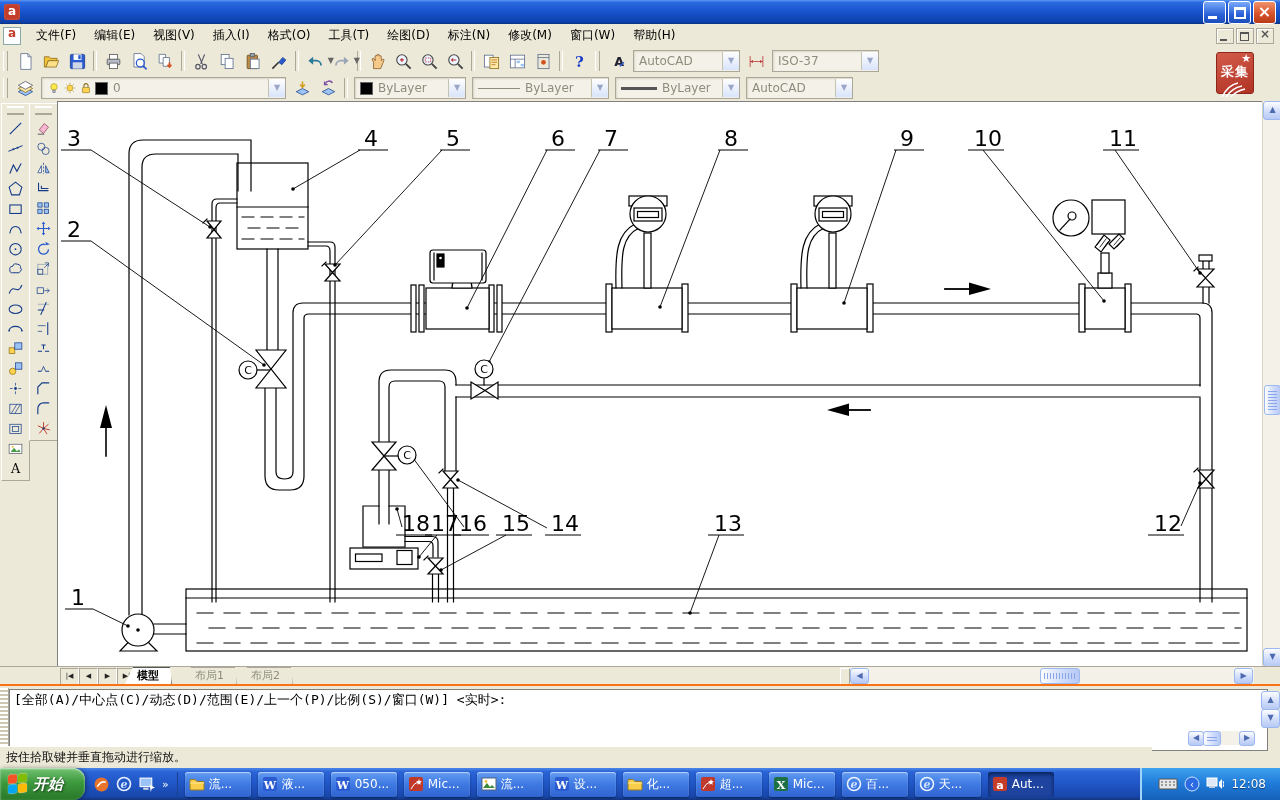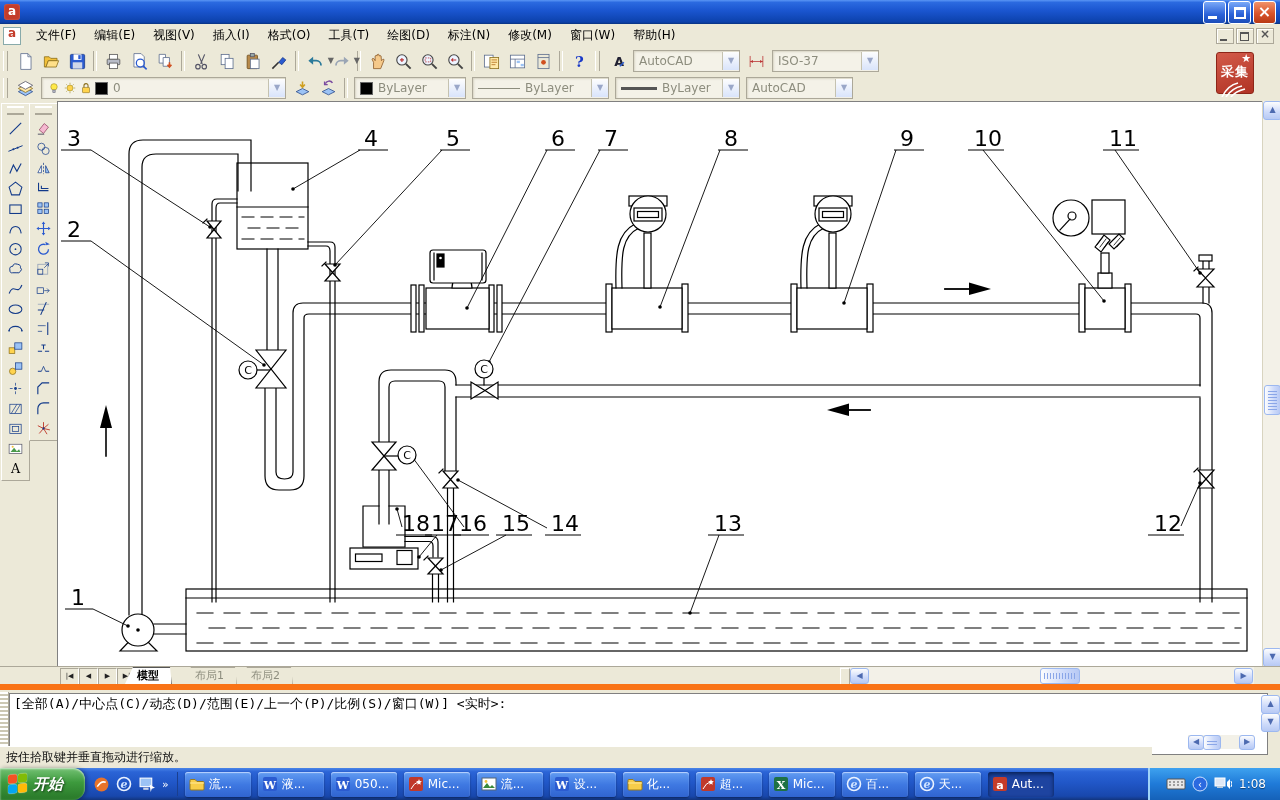--- a/index.html
+++ b/index.html
@@ -82,21 +82,21 @@
   .tabnav span{width:17px;height:15px;border:1px solid #aca899;border-right-color:#fff;background:#ece9d8;
     text-align:center;line-height:15px;font-size:7px;color:#222;}
   .tab{position:absolute;top:0;height:17px;line-height:16px;padding:0 12px;color:#8d8d7e;
     clip-path:polygon(9px 0,calc(100% - 2px) 0,100% 100%,0 100%);background:#ece9d8;border:1px solid #aca899;}
   .tab.active{background:#fff;color:#000;font-weight:bold;border-color:#555;}
   #hscroll-area{position:absolute;left:840px;top:0;width:414px;height:17px;background:#f3f1e8;}
   #hsplit{position:absolute;left:0px;top:1px;width:8px;height:15px;background:#ece9d8;border:1px solid #fff;border-right-color:#aca899;border-bottom-color:#aca899;}
   #hthumb{left:200px;top:1px;width:38px;height:14px;}
 
   
-  #cmdwin{position:absolute;left:0;top:684px;width:1280px;height:62px;background:#ece9d8;border-top:6px solid #f97316;}
+  #cmdwin{position:absolute;left:0;top:684px;width:1280px;height:62px;background:#ece9d8;border-top:2px solid #f97316;}
   #cmdgrip{position:absolute;left:0;top:2px;width:8px;height:58px;border-right:1px solid #aca899;background:repeating-linear-gradient(0deg,#fff 0 2px,#ccc8b4 2px 4px);}
   #cmdtext{position:absolute;left:9px;top:3px;width:1249px;height:56px;background:#fff;border:1px solid #808080;
     font-family:"DejaVu Sans Mono","Liberation Mono",monospace;font-size:13px;color:#000;padding:2px 4px;line-height:15px;white-space:pre;overflow:hidden;}
   #cmdv-up{left:1261px;top:5px;} #cmdv-dn{left:1261px;top:23px;}
   #cmdh{position:absolute;left:1188px;top:45px;width:66px;height:14px;background:#f3f1e8;}
   #cmdh .sb-btn{width:14px;height:13px;line-height:12px;top:0;}
   #cmdh-thumb{left:15px;top:0;width:16px;height:13px;}
 
   
   #statusbar{position:absolute;left:0;top:746px;width:1152px;height:22px;background:#ece9d8;border-top:1px solid #fff;
@@ -1258,16 +1258,16 @@
           </span>
           <span>
             <svg width="18" height="14" viewBox="0 0 18 14">
               <rect x="1" y="1" width="10" height="8" fill="#dfe8f6" stroke="#fff"></rect>
               <rect x="3" y="9" width="6" height="2" fill="#bcd"></rect>
               <path d="M13 5l3-3v10l-3-3z" fill="#fff"></path>
               <path d="M17 4q2 3 0 6" stroke="#fff" fill="none"></path>
             </svg>
           </span>
         </span>
-      <span id="clock">1:08</span>
+      <span id="clock">12:08</span>
     </div>
   </div>
 </div>
 
 </body></html>

